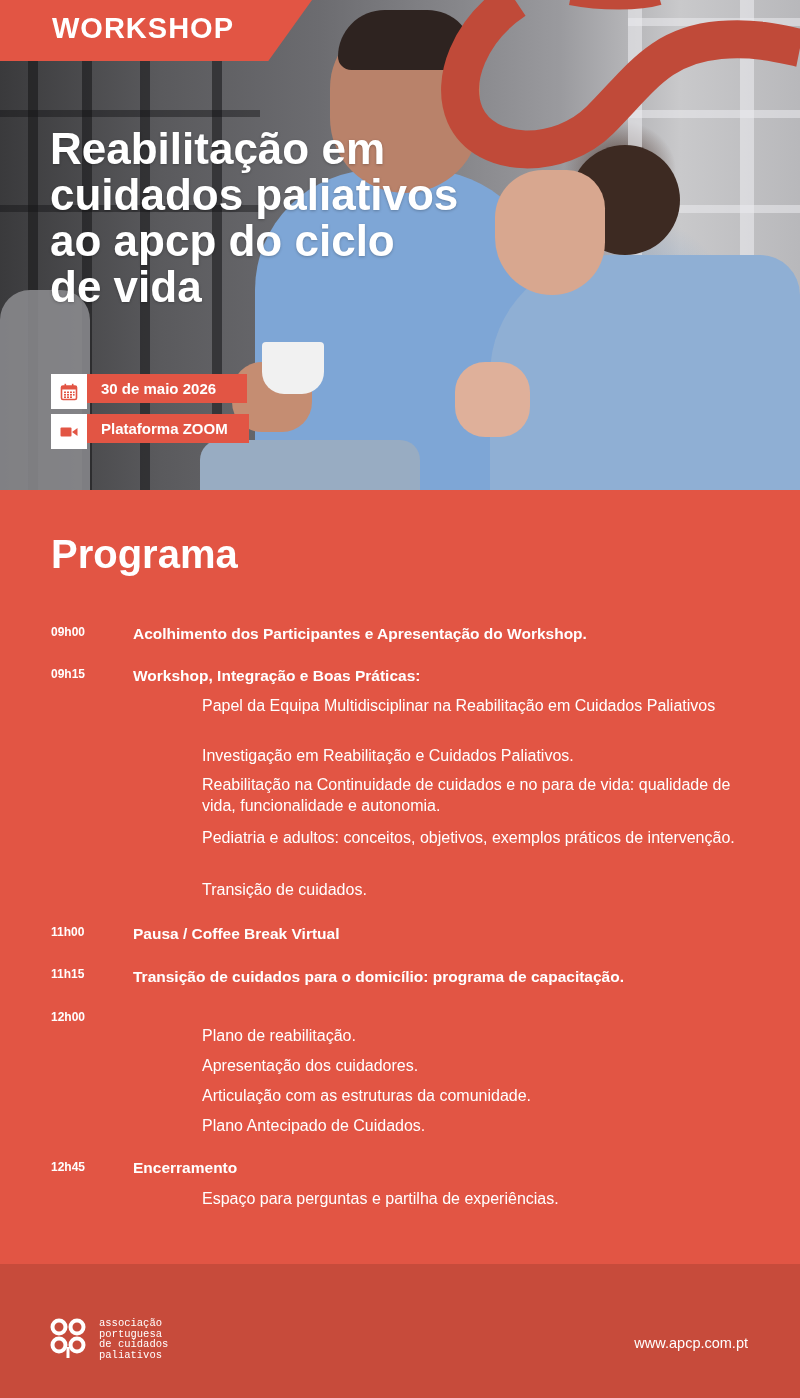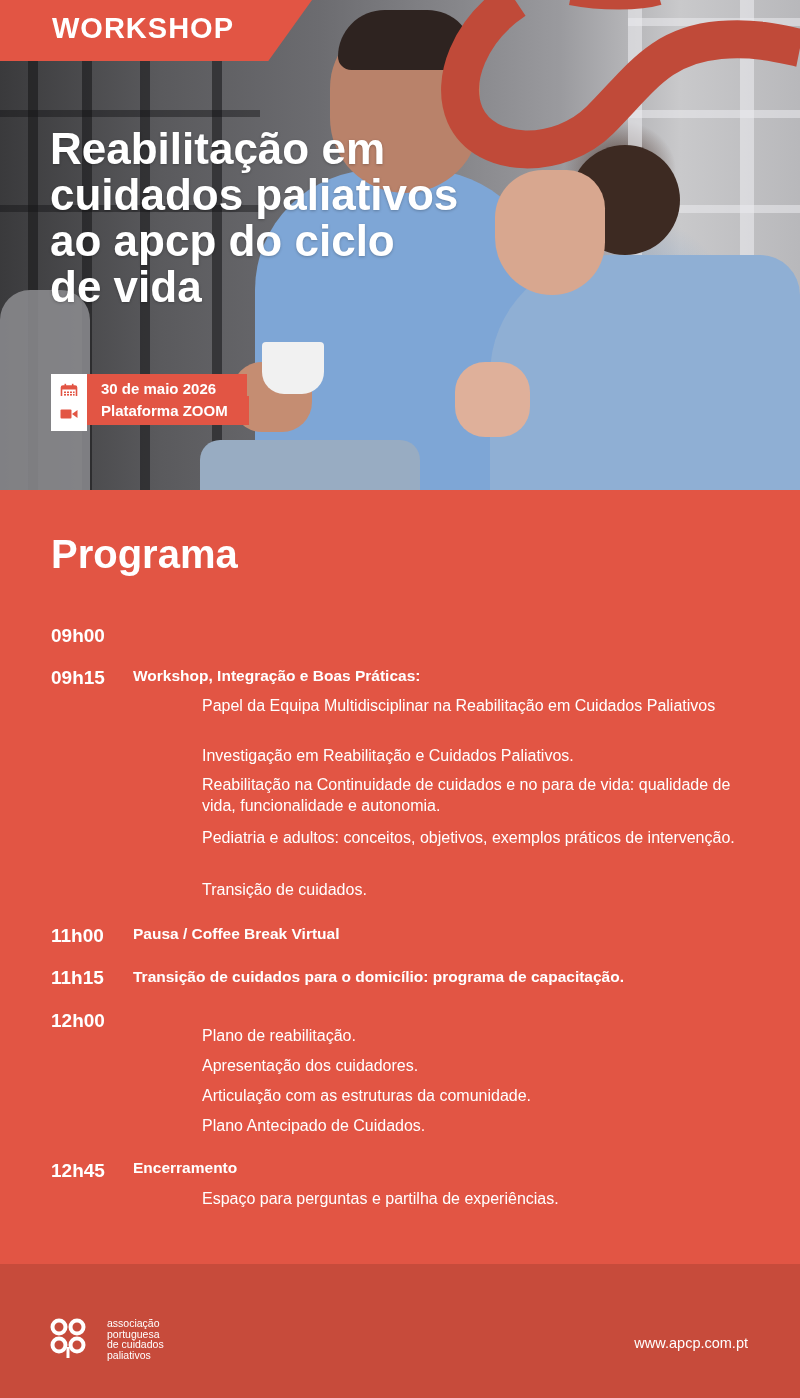--- a/index.html
+++ b/index.html
@@ -38,35 +38,35 @@
     clip-path: polygon(0 0, 100% 0, 86% 100%, 0 100%); }
   .tag-text { position: absolute; left: 52px; top: 12px; font-family: "Liberation Sans", sans-serif; font-weight: 700; font-size: 29px; letter-spacing: 1px; color: #fff; }
 
   .hero-title { position: absolute; left: 50px; top: 126px; width: 480px; font-family: "Liberation Sans", sans-serif; font-weight: 700; font-size: 44px; line-height: 46px; color: #fff; letter-spacing: 0px; text-shadow: 0 1px 3px rgba(0,0,0,0.25); }
 
   .info-row { position: absolute; left: 51px; height: 35px; display: flex; }
   .info-icon { width: 36px; height: 35px; background: #fff; display: flex; align-items: center; justify-content: center; }
   .info-label { height: 29px; background: #e25544; padding: 0 13px 0 14px; display: flex; align-items: center; font-family: "Liberation Sans", sans-serif; font-weight: 700; font-size: 15px; color: #fff; }
   .row-date { top: 374px; }
   .row-date .info-label { width: 160px; }
-  .row-platform { top: 396px; text-align: right; }
+  .row-platform { top: 414px; text-align: right; }
   .row-platform .info-label { width: 162px; }
 
   
   .program { position: absolute; left: 0; top: 490px; width: 652px; height: 774px; background: #e25544; }
   .program-title { position: absolute; left: 51px; top: 42px; font-family: "Liberation Sans", sans-serif; font-weight: 700; font-size: 40px; color: #fff; }
-  .time { position: absolute; left: 51px; font-family: "Liberation Sans", sans-serif; font-weight: 700; font-size: 19px; color: #fff; }
+  .time { position: absolute; left: 51px; font-family: "Liberation Sans", sans-serif; font-weight: 700; font-size: 12px; color: #fff; }
   .heading { position: absolute; left: 133px; font-family: "Liberation Sans", sans-serif; font-weight: 700; font-size: 15.5px; color: #fff; white-space: nowrap; }
   .sub { position: absolute; left: 162px; width: 560px; font-family: "Liberation Sans", sans-serif; font-weight: 400; font-size: 16px; line-height: 21px; color: #fff; margin-left: 40px; }
 
   
   .footer { position: absolute; left: 0; top: 1264px; width: 800px; height: 134px; background: #c74b3b; }
   .logo { position: absolute; left: 50px; top: 54px; display: flex; align-items: flex-start; }
   .logo-mark { width: 38px; height: 40px; }
-  .logo-text { margin-left: 19px; font-family: Liberation Sans, sans-serif; font-size: 10.5px; line-height: 10.5px; color: #fff; }
+  .logo-text { margin-left: 11px; font-family: Liberation Mono, monospace; font-size: 10.5px; line-height: 10.5px; color: #fff; }
   .site-url { position: absolute; right: 52px; top: 71px; font-family: "Liberation Sans", sans-serif; font-size: 14.5px; color: #fff; }
 </style>
 </head>
 <body>
 
 <div class="hero">
   <div class="hero-shelves">
     <div class="shelf-v" style="left:28px"></div>
     <div class="shelf-v" style="left:82px"></div>
     <div class="shelf-v" style="left:140px"></div>
@@ -140,20 +140,21 @@
       </svg>
     </div>
     <div class="info-label">Plataforma ZOOM</div>
   </div>
 </div>
 
 <div class="program">
   <h2 class="program-title">Programa</h2>
 
   <div class="time" style="top:135px">09h00</div>
+  <div class="heading" style="top:135px">Acolhimento dos Participantes e Apresentação do Workshop.</div>
 
   <div class="time" style="top:177px">09h15</div>
   <div class="heading" style="top:177px">Workshop, Integração e Boas Práticas:</div>
   <div class="sub" style="top:205px;width:540px">Papel da Equipa Multidisciplinar na Reabilitação em Cuidados Paliativos</div>
   <div class="sub" style="top:255px">Investigação em Reabilitação e Cuidados Paliativos.</div>
   <div class="sub" style="top:284px;width:540px">Reabilitação na Continuidade de cuidados e no para de vida: qualidade de vida, funcionalidade e autonomia.</div>
   <div class="sub" style="top:337px;width:540px">Pediatria e adultos: conceitos, objetivos, exemplos práticos de intervenção.</div>
   <div class="sub" style="top:389px">Transição de cuidados.</div>
 
   <div class="time" style="top:435px">11h00</div>

